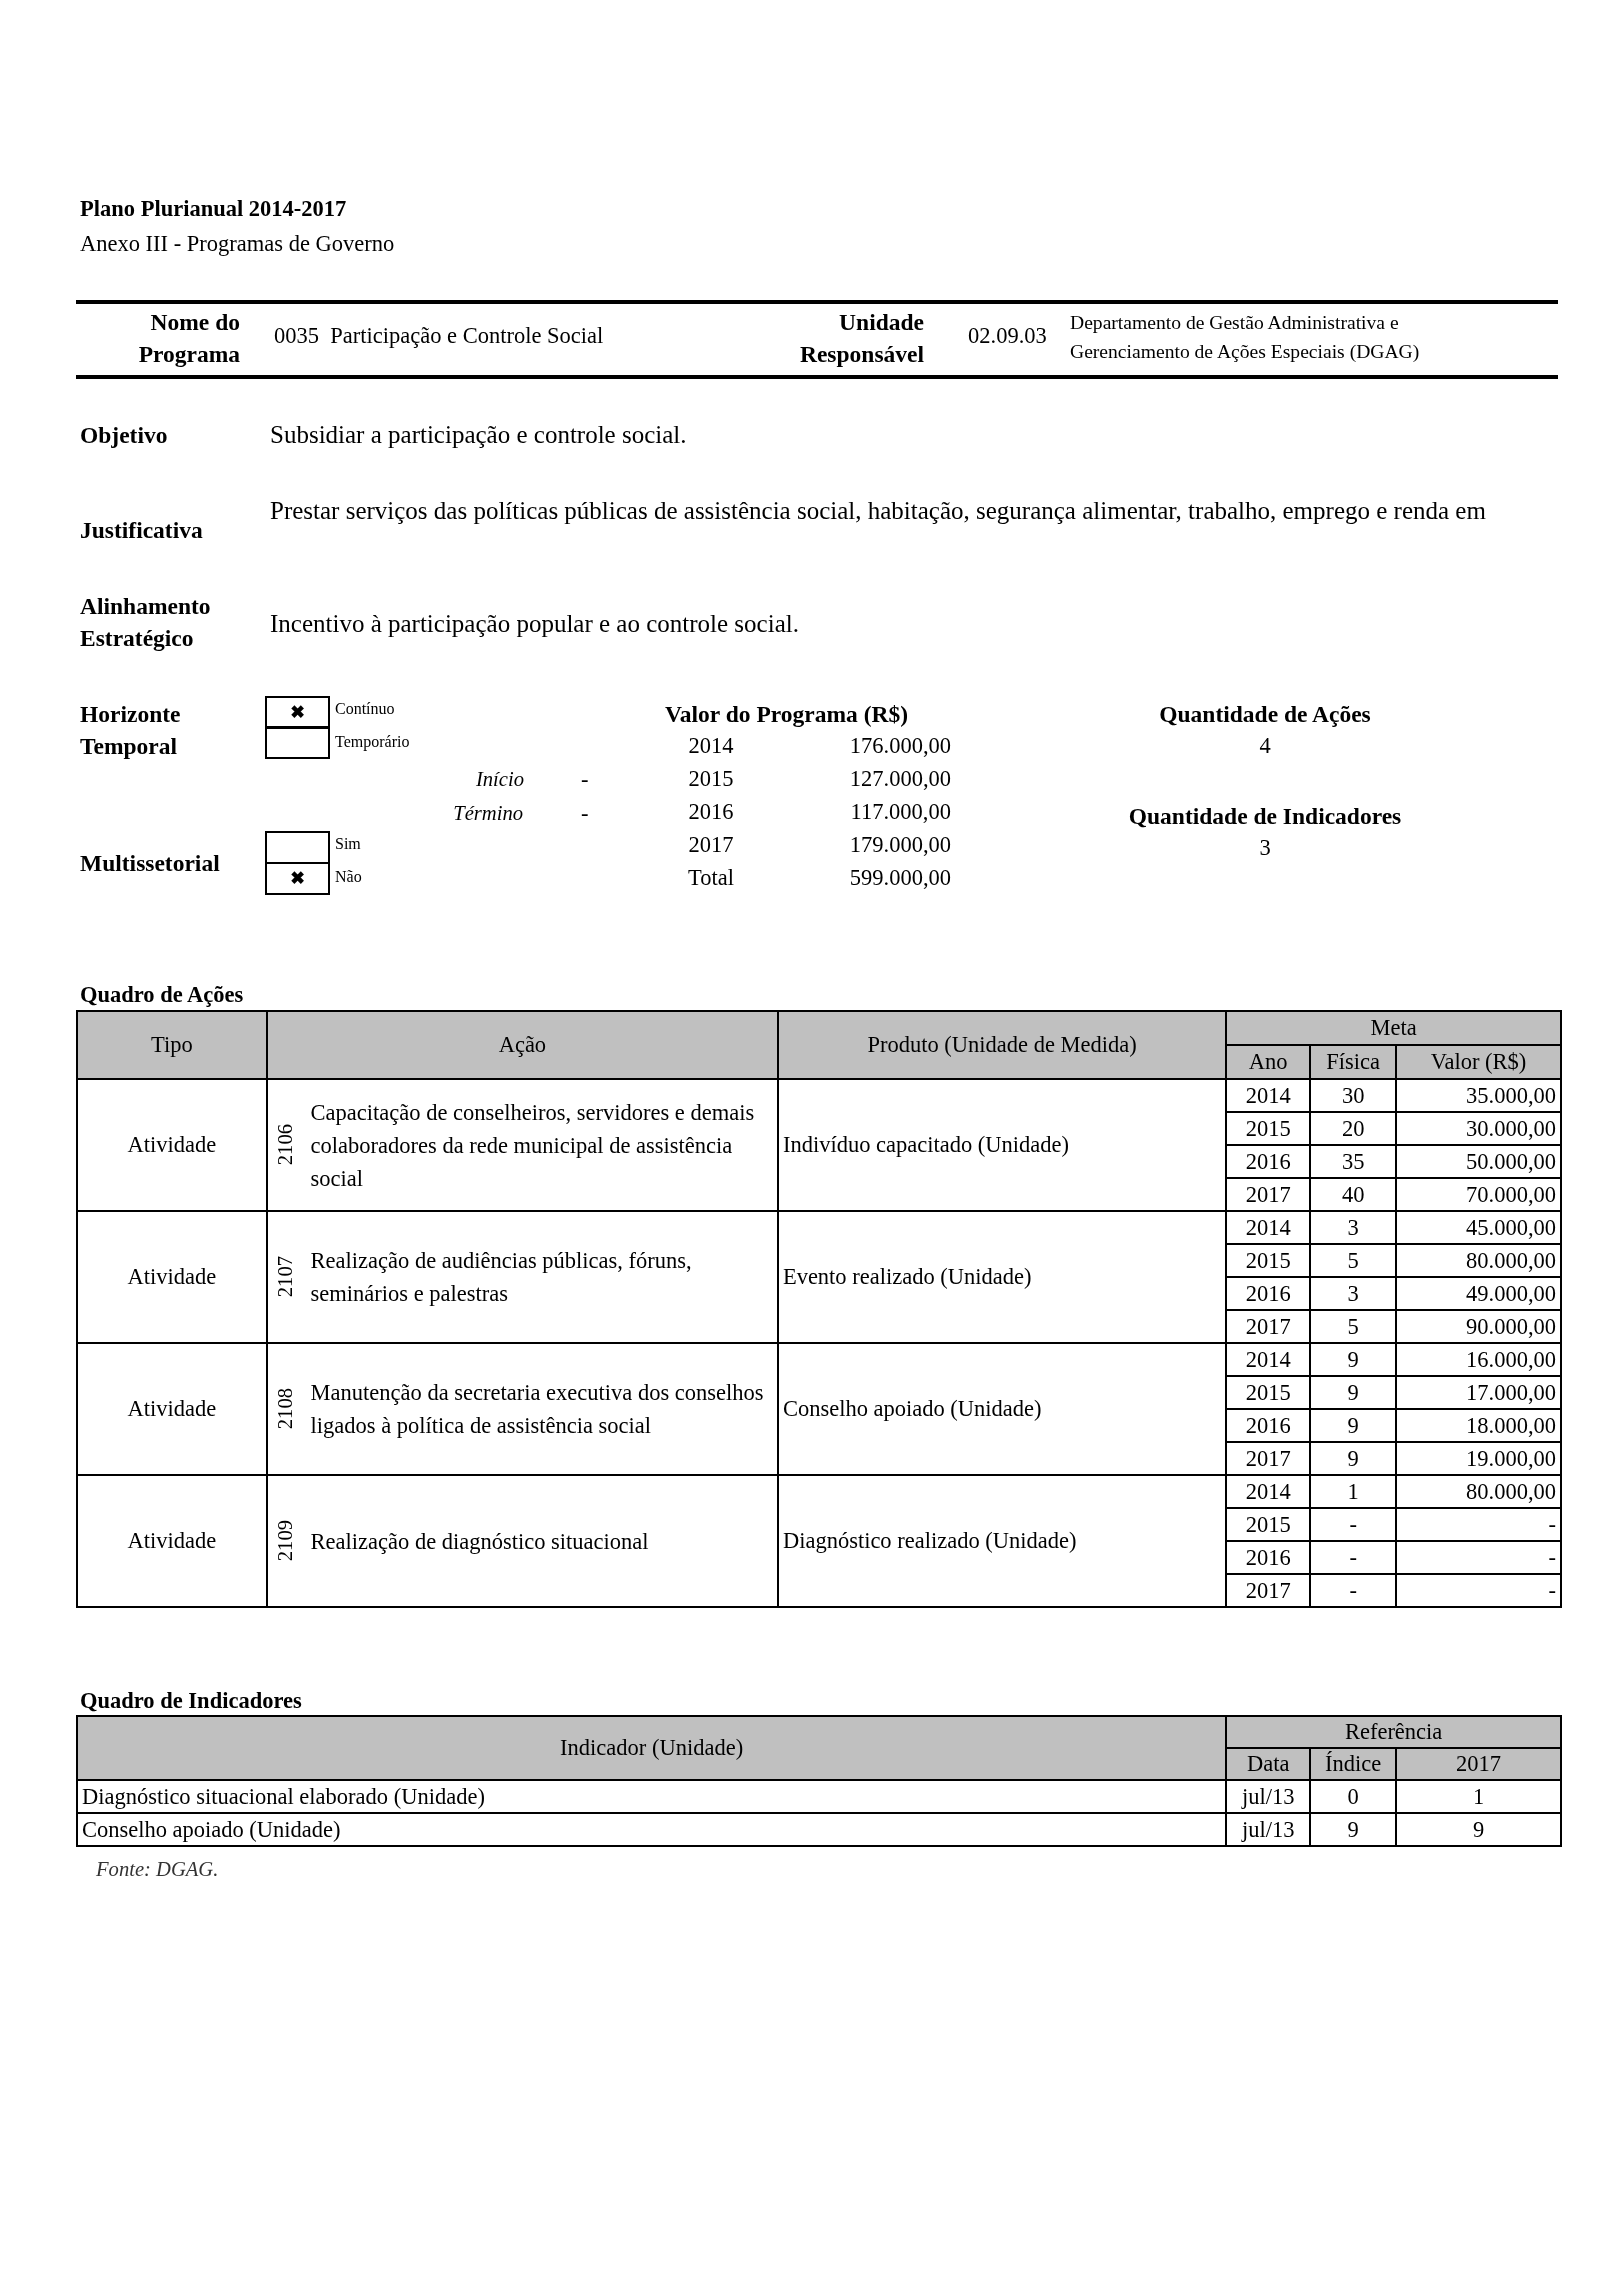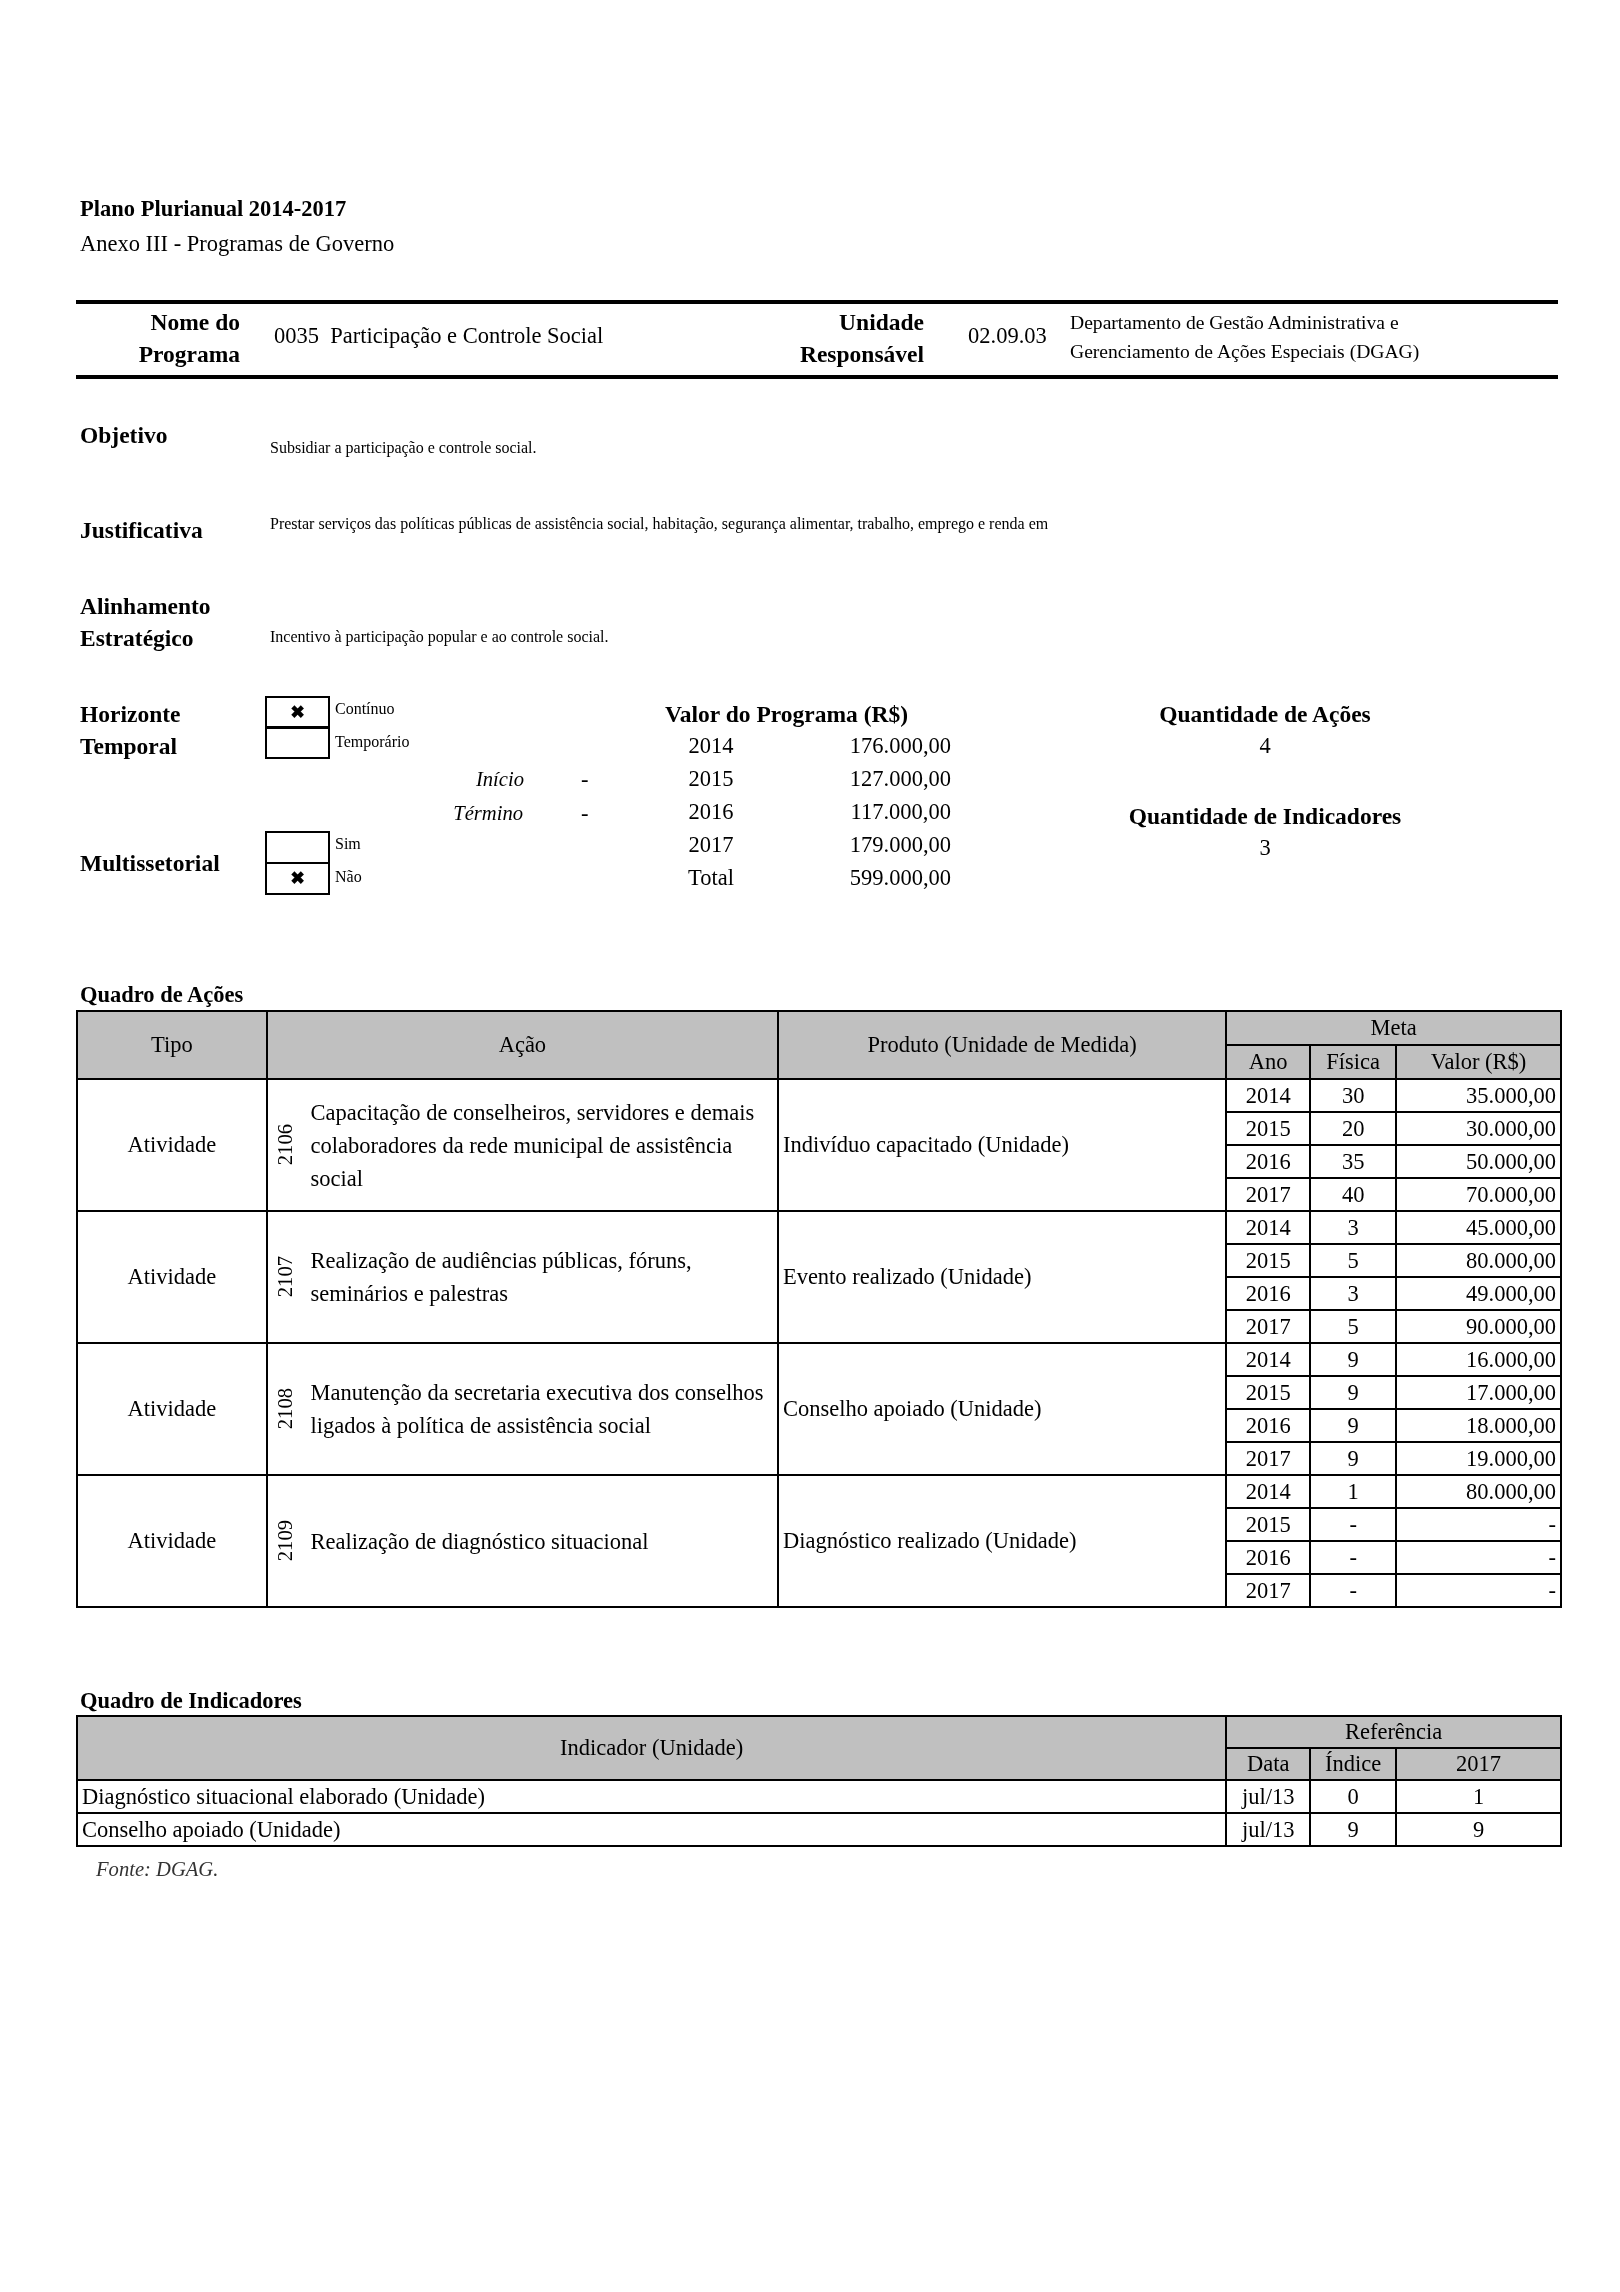--- a/index.html
+++ b/index.html
@@ -6,21 +6,21 @@
   body { width: 1620px; height: 2293px; position: relative; overflow: hidden;
          font-family: "Liberation Serif", "DejaVu Serif", serif; color: #000; }
   .abs { position: absolute; }
   .doc-title { left: 80px; top: 196px; font-size: 22.5px; font-weight: bold; }
   .doc-subtitle { left: 80px; top: 231px; font-size: 22.5px; }
   .rule { left: 76px; width: 1482px; height: 3.9px; background: #000; }
   .prog-label { font-size: 23.5px; font-weight: bold; text-align: right; line-height: 32px; }
   .prog-text { font-size: 22.5px; }
   .dept-text { font-size: 19.6px; line-height: 29px; }
   .field-label { font-size: 23.5px; font-weight: bold; line-height: 32px; }
-  .field-text { font-size: 16px; line-height: 33px; margin-top: 13px; }
+  .field-text { font-size: 25px; line-height: 33px; }
   .chk { width: 65px; height: 33px; border: 2.9px solid #000; box-sizing: border-box;
          display: flex; align-items: center; justify-content: center; font-size: 17.6px; font-weight: bold; }
   .chk-label { font-size: 16px; }
   .it { font-style: italic; font-size: 20.6px; }
   .num { font-size: 22.5px; }
   table.grid { position: absolute; border-collapse: collapse; font-size: 22.5px; }
   table.grid td, table.grid th { border: 2.9px solid #000; padding: 0 3.9px; font-weight: normal; }
   table.grid th { background: #c0c0c0; text-align: center; }
   .c { text-align: center; }
   .r { text-align: right; }

